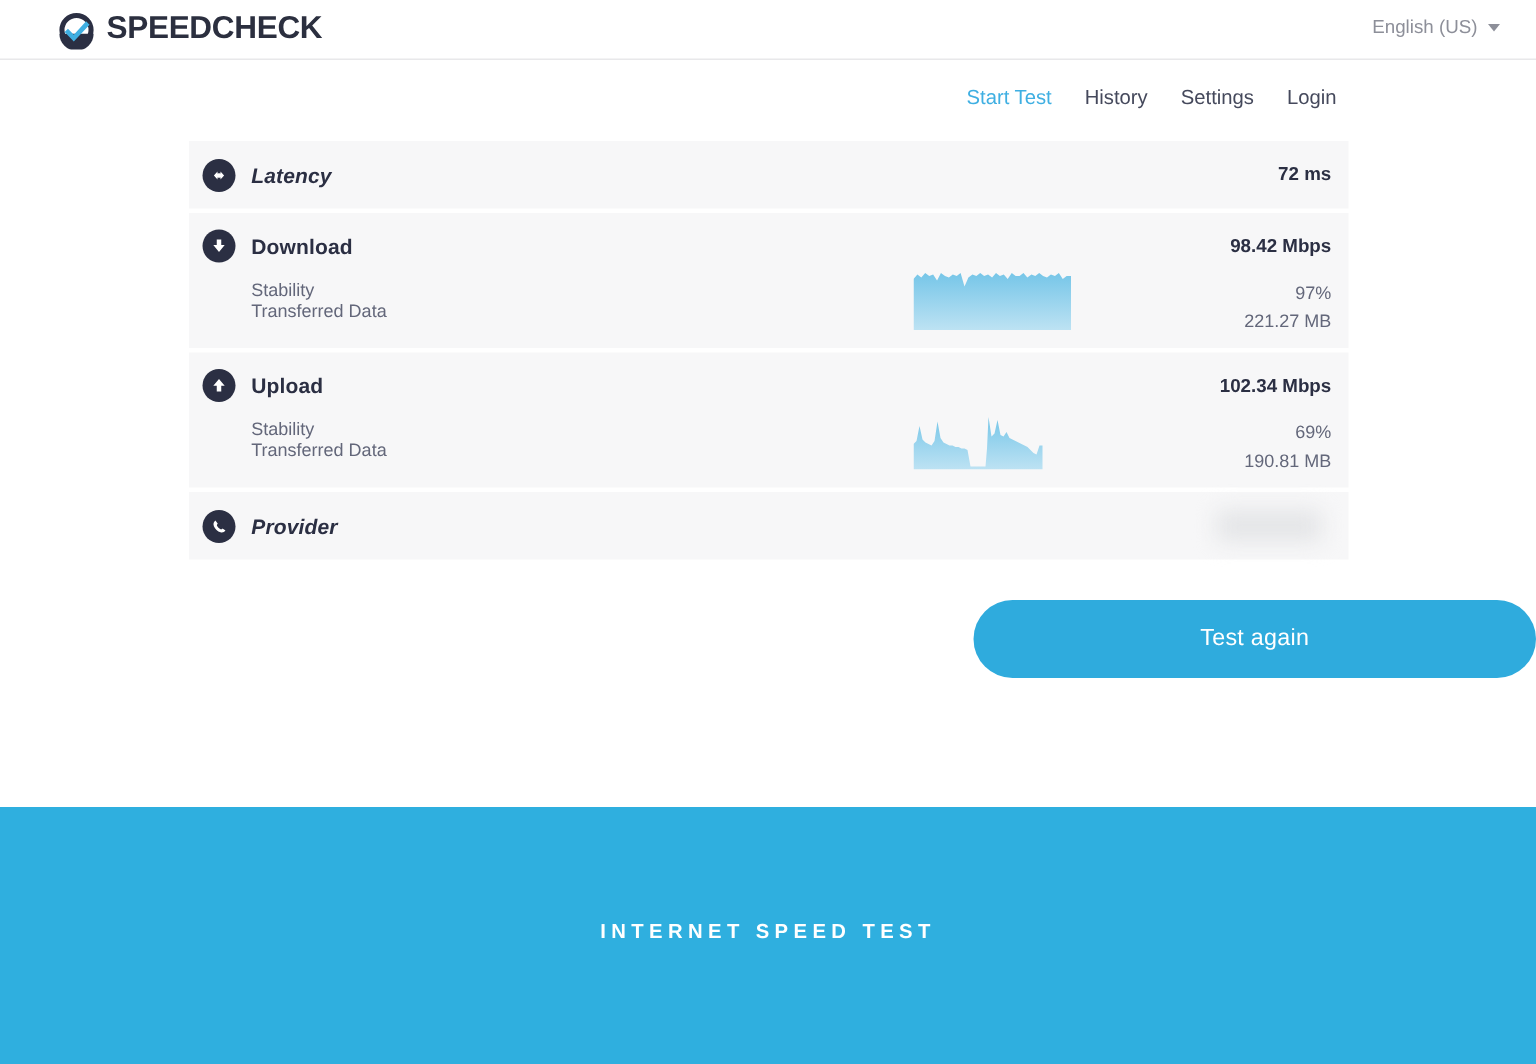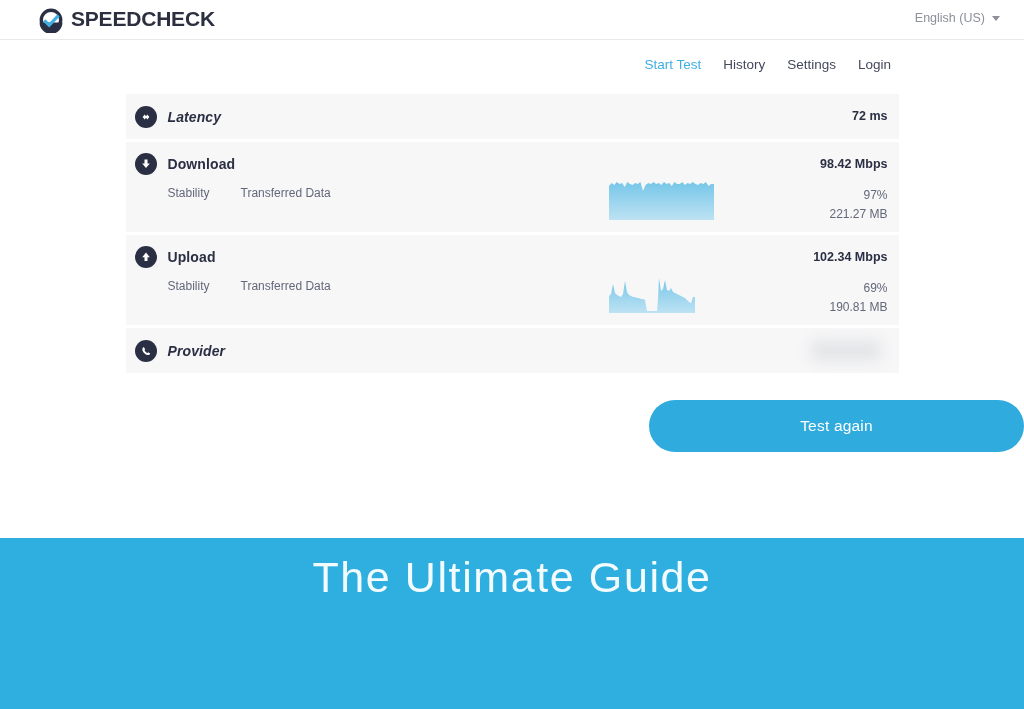--- a/index.html
+++ b/index.html
@@ -130,20 +130,21 @@
     color: #2b2f43;
     text-align: right;
   }
 
   .row-sub {
     display: flex;
     align-items: flex-start;
     padding: 0 11px 18px 42px;
     position: relative;
     min-height: 46px;
+    flex-direction: column;
   }
 
   .sub-label {
     font-size: 12px;
     color: #63677a;
   }
   .sub-label.stability { width: 73px; }
 
   .sub-values {
     position: absolute;
@@ -358,14 +359,14 @@
     <span class="row-main-value"></span>
   </div>
 
 </div>
 
 <div class="cta-wrap">
   <button class="cta">Test again</button>
 </div>
 
 <div class="hero">
-  <div class="hero-title">The Ultimate Guide</div>
+  <div class="hero-kicker">INTERNET SPEED TEST</div>
 </div>
 
 </body></html>

